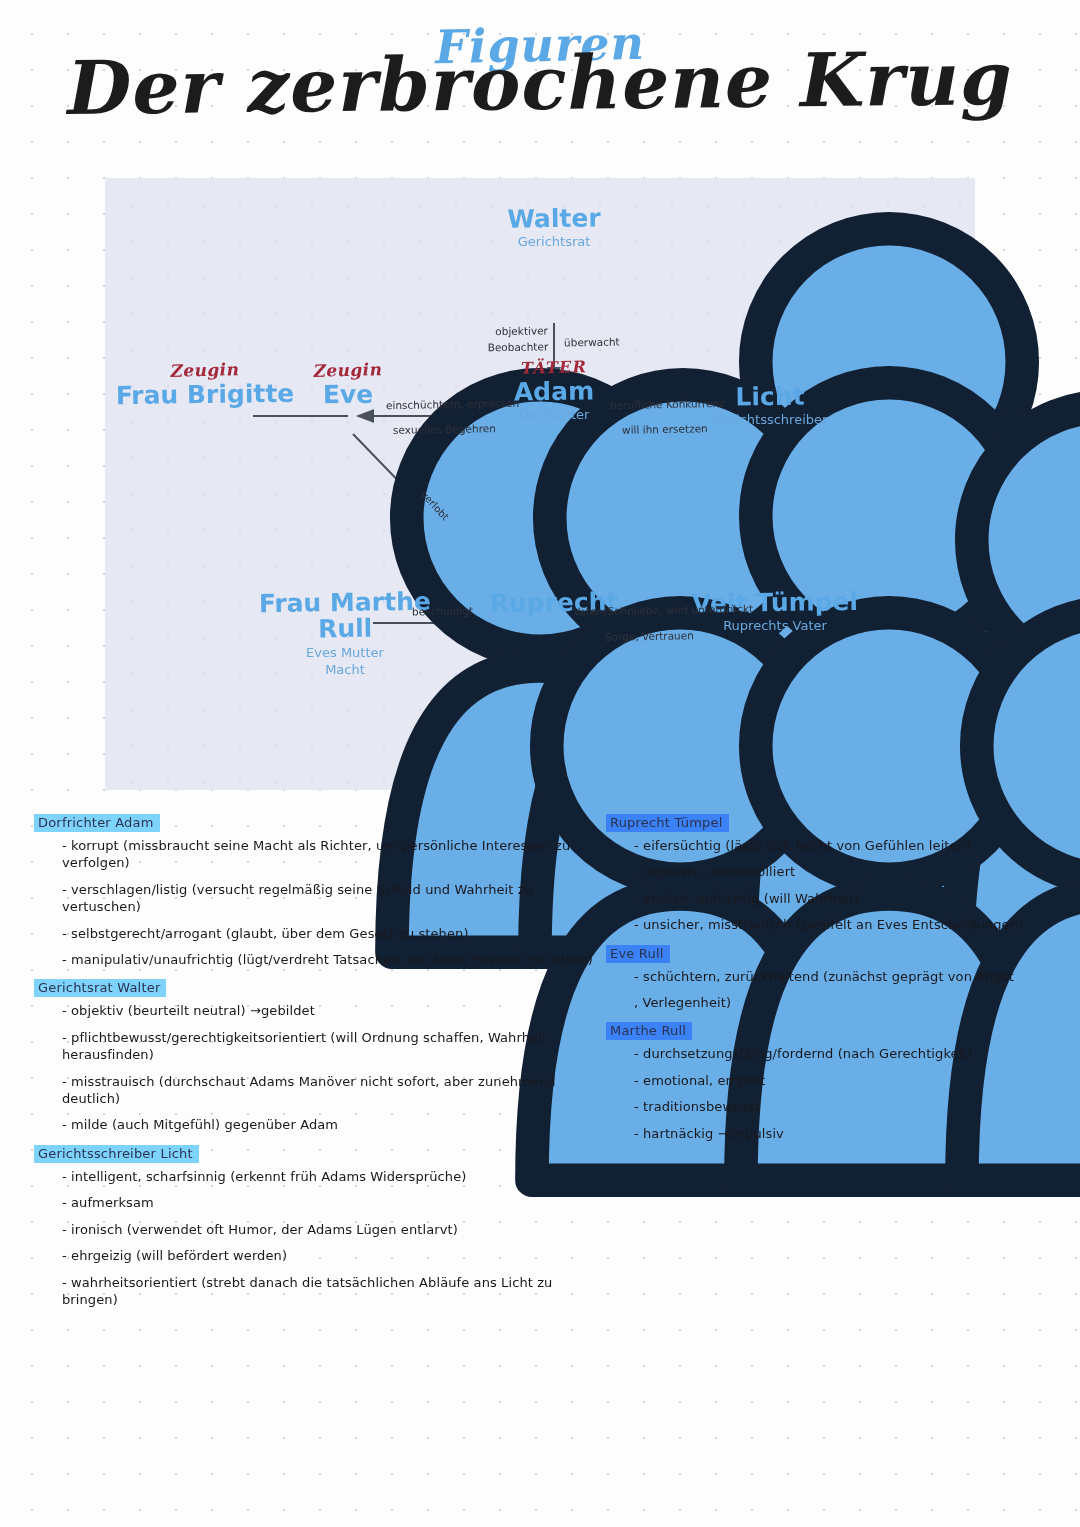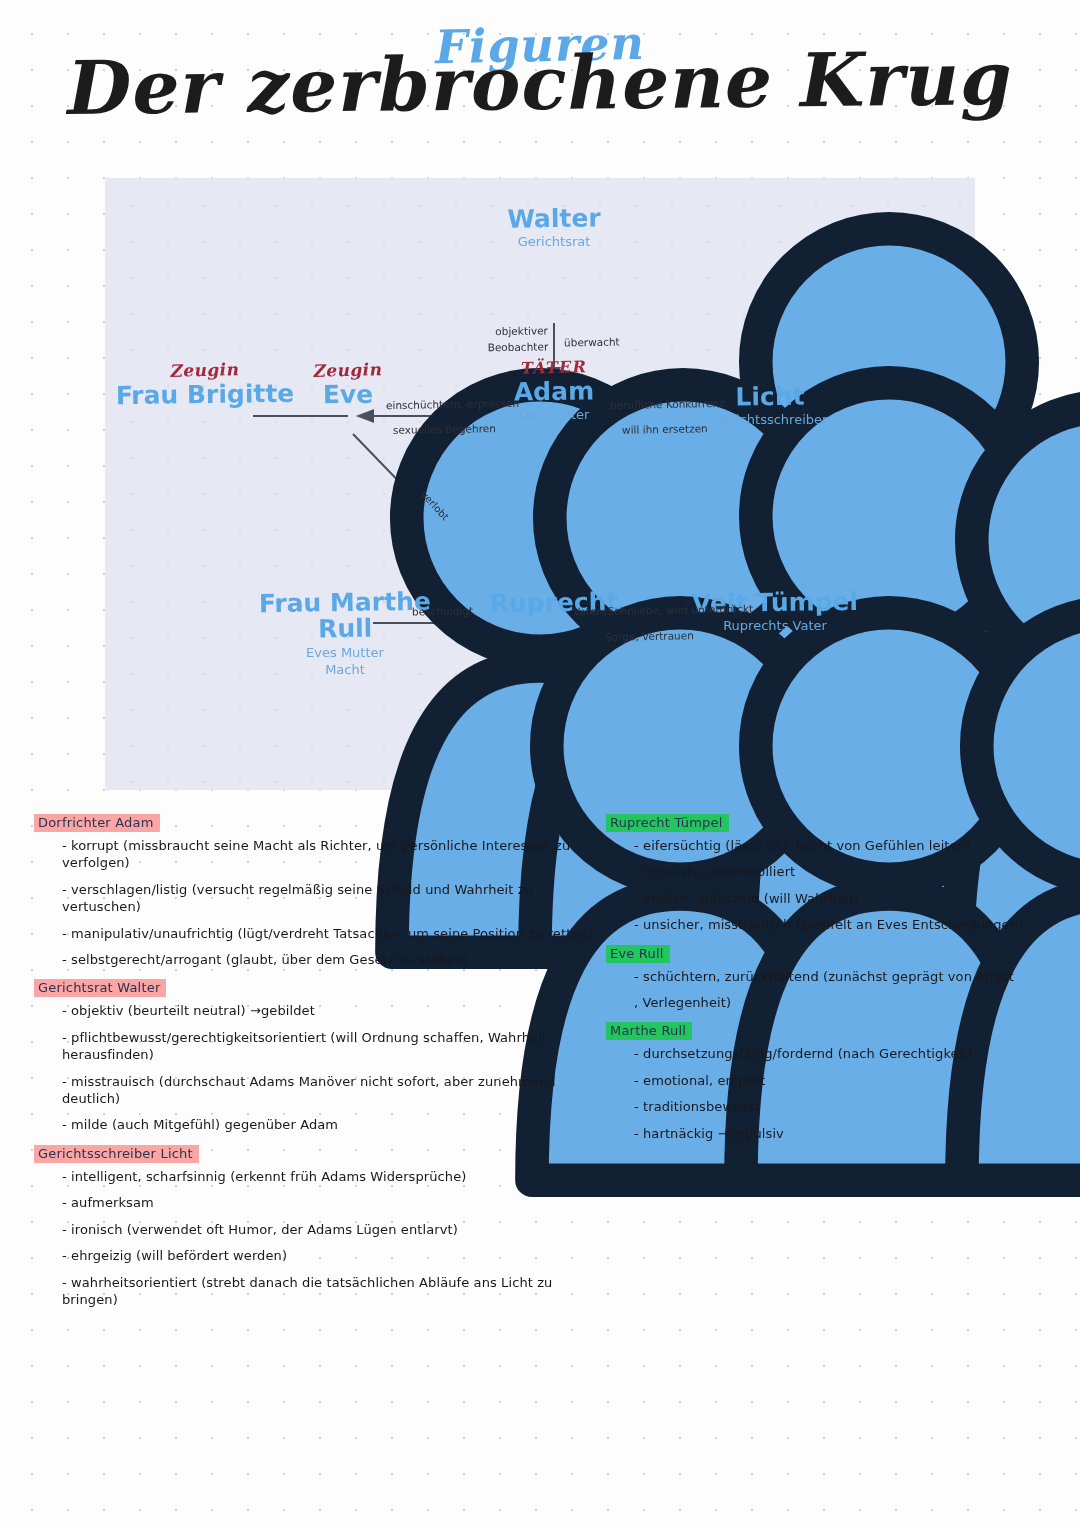--- a/index.html
+++ b/index.html
@@ -69,24 +69,24 @@
 
   
   #notes{position:absolute;left:0;top:812px;width:1080px;}
   .col{position:absolute;top:0;}
   .col.left{left:34px;width:575px;}
   .col.right{left:606px;width:460px;}
   .sec{margin-bottom:9px;}
   .sechead{
     display:inline-block;
     font-family:"DejaVu Sans", sans-serif;font-size:13px;color:#2a3350;
-    background:#fca5a5;padding:1px 6px 2px 4px;margin-bottom:5px;
+    background:#7dd3fc;padding:1px 6px 2px 4px;margin-bottom:5px;
     letter-spacing:.2px;
   }
-  .sechead.soft{background:#22c55e;}
+  .sechead.soft{background:#3b82f6;}
   ul.bul{list-style:none;margin:0;padding:0 0 0 28px;}
   ul.bul li{
     font-family:"DejaVu Sans", sans-serif;font-size:13px;color:#18181c;
     line-height:1.34;margin-bottom:9px;letter-spacing:.1px;
   }
   ul.bul li::before{content:"- ";}
   ul.bul li.cont::before{content:"";}
 </style>
 </head>
 <body>
@@ -217,22 +217,22 @@
 
 <div id="notes">
 
   <div class="col left">
 
     <div class="sec">
       <div class="sechead">Dorfrichter Adam</div>
       <ul class="bul">
         <li>korrupt (missbraucht seine Macht als Richter, um persönliche Interessen zu verfolgen)</li>
         <li>verschlagen/listig (versucht regelmäßig seine Schuld und Wahrheit zu vertuschen)</li>
+        <li>selbstgerecht/arrogant (glaubt, über dem Gesetz zu stehen)</li>
         <li>manipulativ/unaufrichtig (lügt/verdreht Tatsachen, um seine Position zu retten)</li>
-        <li>selbstgerecht/arrogant (glaubt, über dem Gesetz zu stehen)</li>
       </ul>
     </div>
 
     <div class="sec">
       <div class="sechead">Gerichtsrat Walter</div>
       <ul class="bul">
         <li>objektiv (beurteilt neutral) →gebildet</li>
         <li>pflichtbewusst/gerechtigkeitsorientiert (will Ordnung schaffen, Wahrheit herausfinden)</li>
         <li>misstrauisch (durchschaut Adams Manöver nicht sofort, aber zunehmend deutlich)</li>
         <li>milde (auch Mitgefühl) gegenüber Adam</li>

